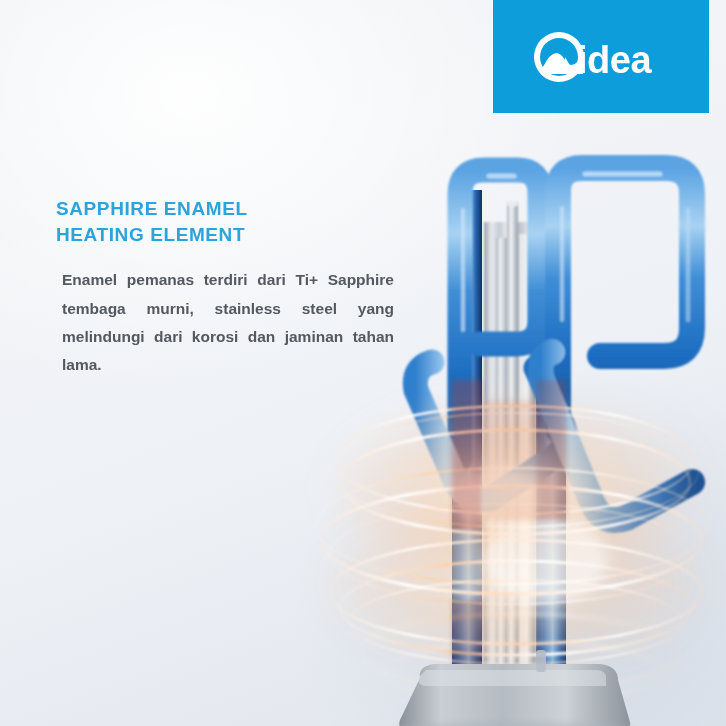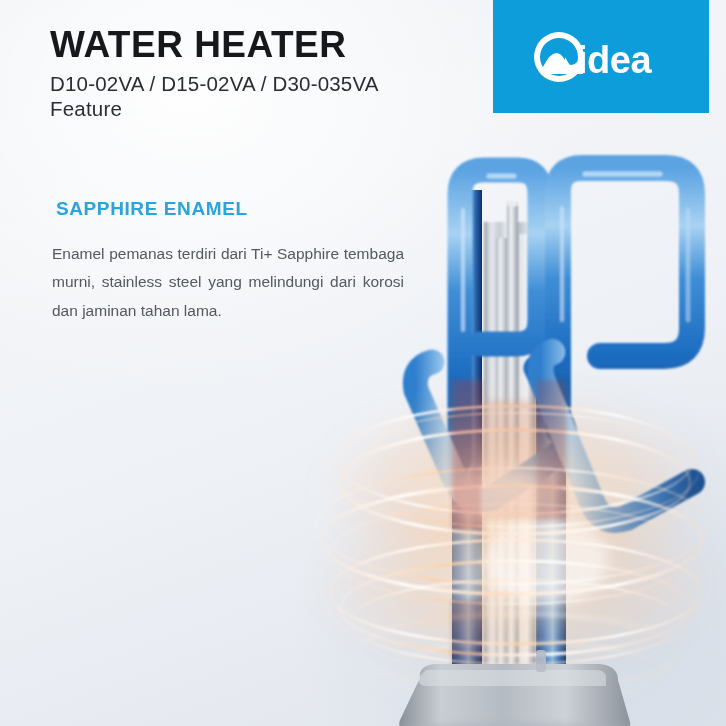--- a/index.html
+++ b/index.html
@@ -97,25 +97,25 @@
     font-size: 19px;
     font-weight: 700;
     color: #2ba3db;
     letter-spacing: 0.6px;
     line-height: 1.38;
     margin: 0 0 18px 4px;
   }
   .feature-heading span { display: block; }
   .feature-body {
     font-size: 15.5px;
-    font-weight: 400;
+    font-weight: 700;
     color: #54595f;
     line-height: 1.82;
     text-align: justify;
-    margin: 0;
+    margin: 10px;
   }
 
   
   .product {
     position: absolute;
     left: 300px;
     top: 130px;
     width: 426px;
     height: 596px;
     pointer-events: none;
@@ -301,40 +301,36 @@
           <path d="M 126 540 L 296 540 Q 306 540 306 548 L 306 556 L 126 556 Q 118 556 118 548 Z" fill="#dde1e6" opacity="0.55"></path>
           <ellipse cx="214" cy="600" rx="120" ry="9" fill="#aeb4bc" opacity="0.45" filter="url(#blurM)"></ellipse>
         </g>
 
         <rect x="236" y="520" width="10" height="22" rx="3" fill="#b8bec6" opacity="0.9"></rect>
 
       </g>
     </svg>
   </div>
 
-  <div class="title-block">
-    <h1 class="main-title">WATER HEATER</h1>
-    <p class="model-line">D10-02VA / D15-02VA / D30-035VA</p>
-    <p class="feature-line">Feature</p>
-  </div>
 
   <div class="logo-box">
     <svg class="logo-mark" width="152" height="60" viewBox="0 0 152 60" xmlns="http://www.w3.org/2000/svg">
 
       <path d="M34 5 A25 25 0 1 0 34 55 A25 25 0 1 0 34 5 Z
                M34 11 A19 19 0 1 1 34 49 A19 19 0 1 1 34 11 Z" fill="#ffffff" fill-rule="evenodd"></path>
 
       <path d="M18 40 Q30 16 40 33 Q48 46 58 26 L58 47 L18 47 Z" fill="#ffffff"></path>
 
       <text x="52" y="46" font-family="'Liberation Sans', sans-serif" font-size="38" font-weight="700" fill="#ffffff" letter-spacing="-0.5">idea</text>
 
       <path d="M40 47 L40 30 L47 42 L47 47 Z" fill="#ffffff"></path>
     </svg>
   </div>
 
   <div class="feature-block">
     <h2 class="feature-heading">
       <span>SAPPHIRE ENAMEL</span>
+      <span>HEATING ELEMENT</span>
     </h2>
     <p class="feature-body">Enamel pemanas terdiri dari Ti+ Sapphire tembaga murni, stainless steel yang melindungi dari korosi dan jaminan tahan lama.</p>
   </div>
 
 </div>
 
 </body></html>

